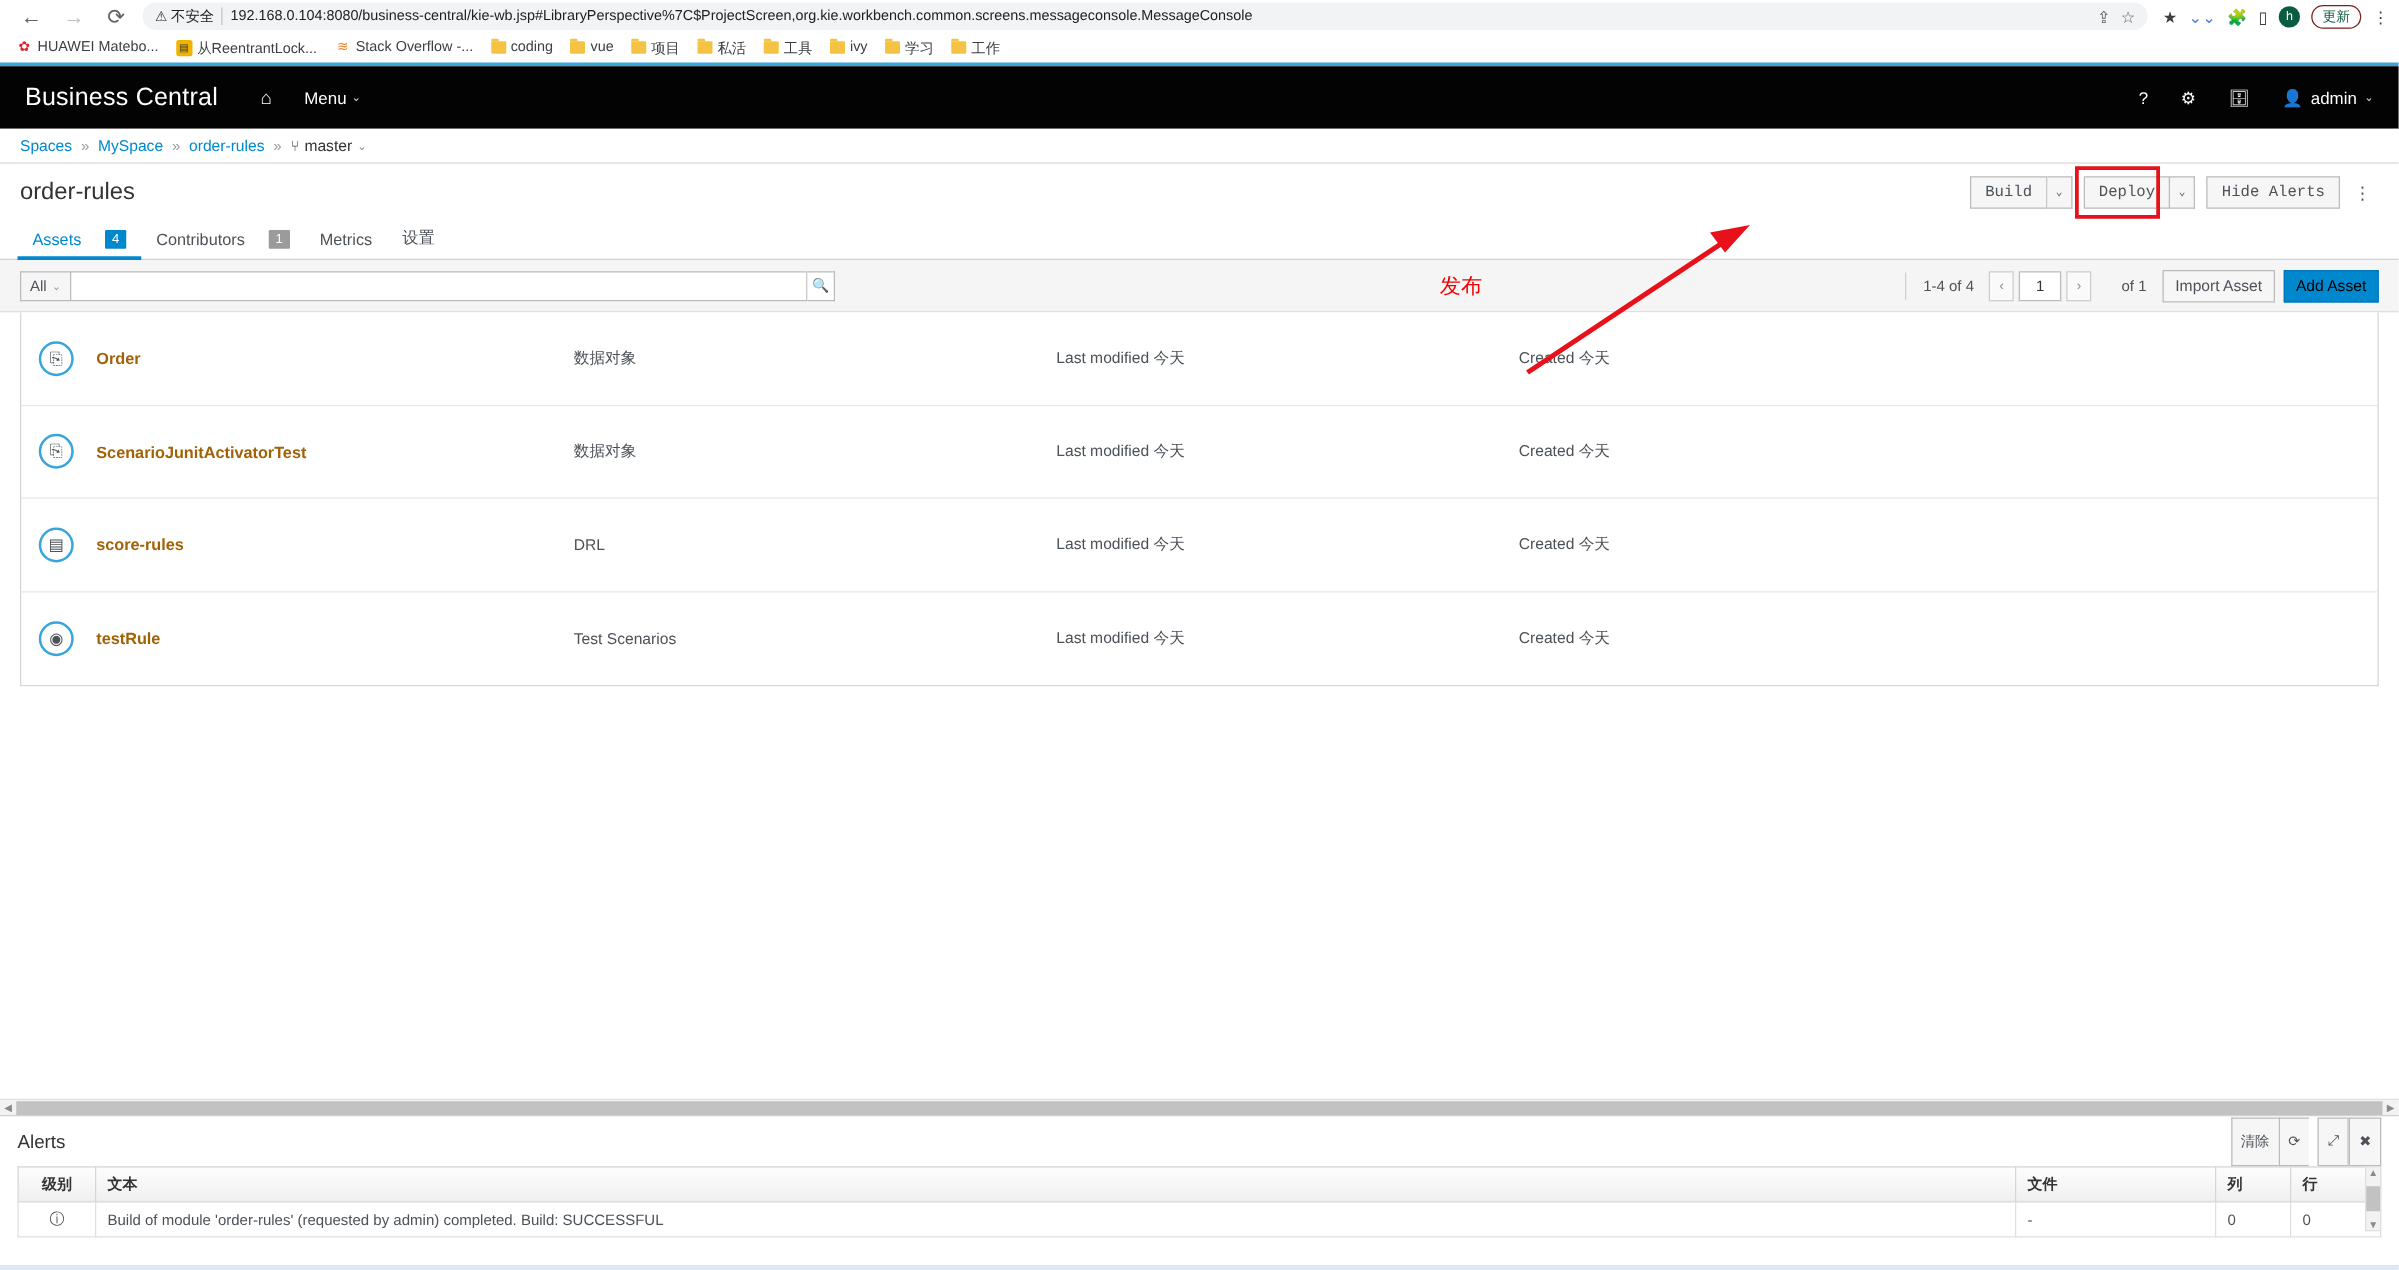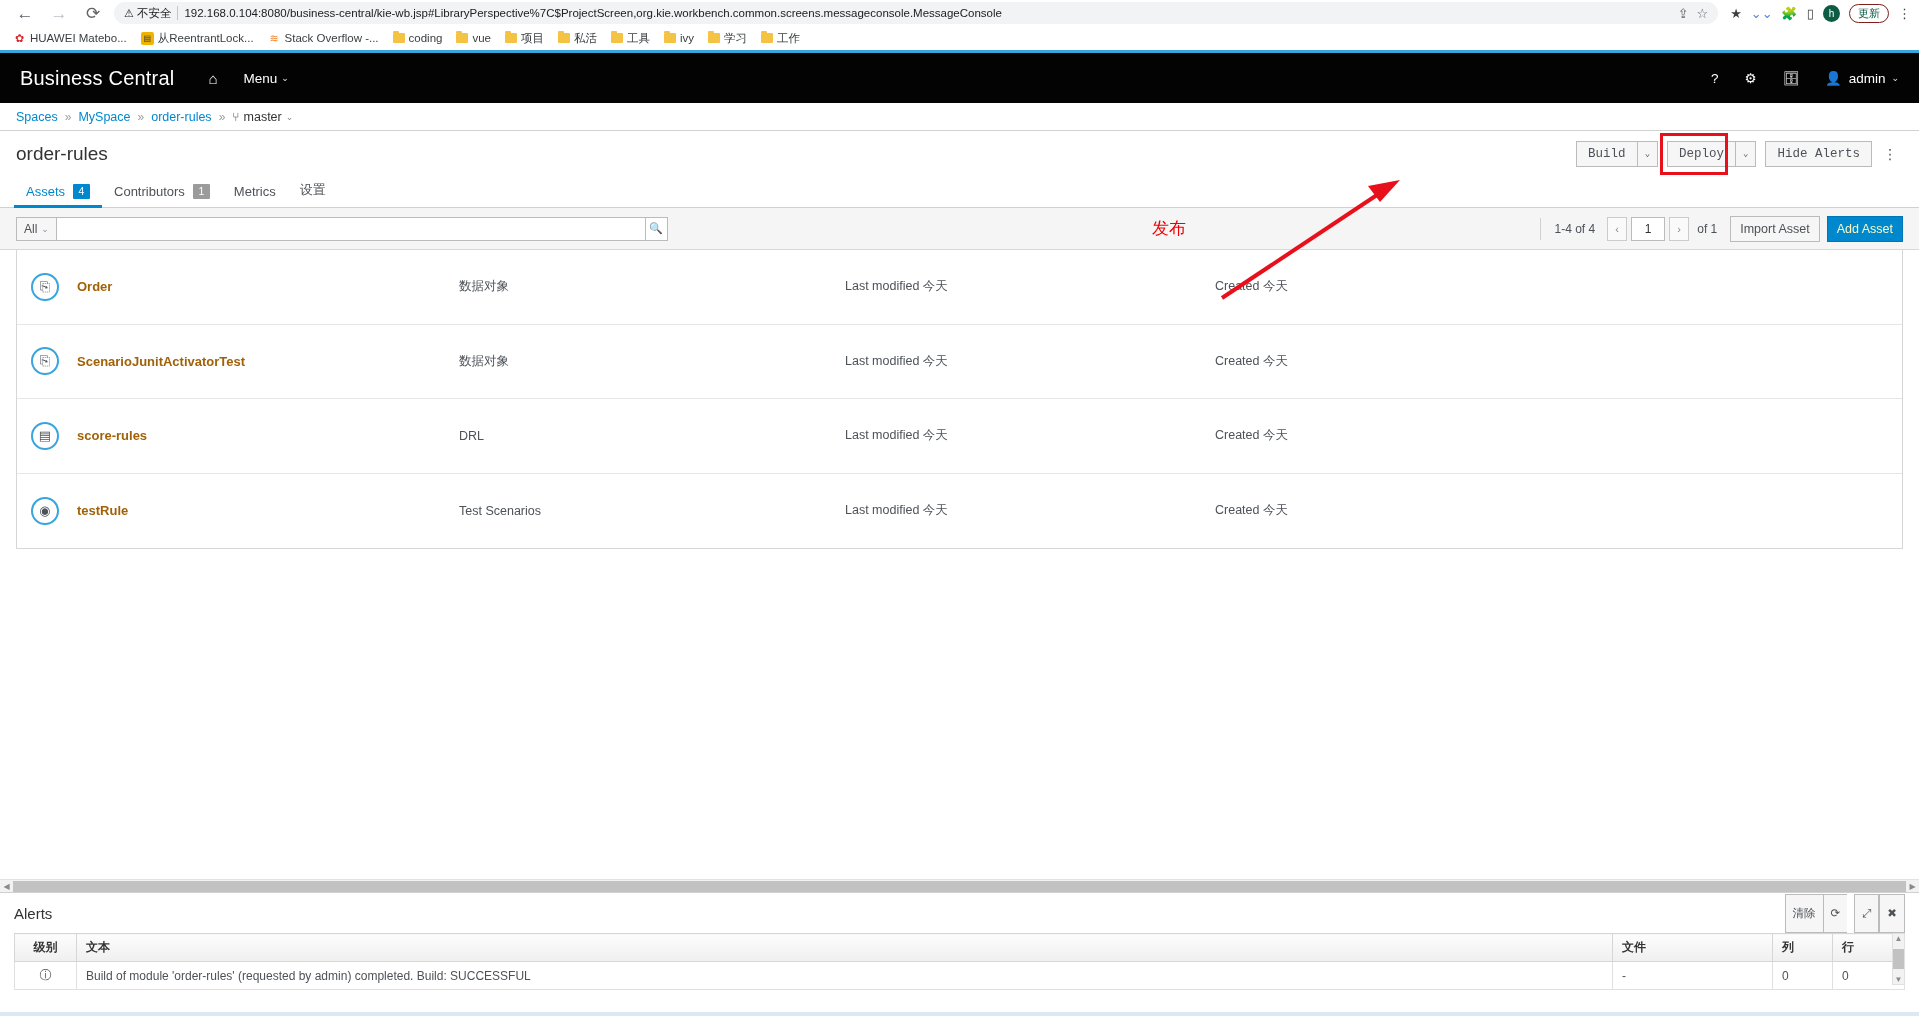--- a/index.html
+++ b/index.html
@@ -114,21 +114,21 @@
   }
   .vkebab { font-size: 14px; color: #555; padding: 0 6px; margin-left: 5px; line-height: 1; }
 
   
   .tabs {
     display: flex; align-items: flex-end; padding: 0 14px; height: 31px;
     border-bottom: 1px solid #d1d1d1; background: #fff;
   }
   .tab {
     font-size: 13px; color: #4d5258; padding: 0 12px 8px 12px;
-    display: flex; align-items: center; gap: 8px; position: relative;
+    display: flex; align-items: center; gap: 19px; position: relative;
   }
   .tab.active { color: #0088ce; }
   .tab.active:after {
     content: ""; position: absolute; left: 0; right: 0; bottom: -1px;
     height: 3px; background: #0088ce;
   }
   .badge {
     font-size: 10.5px; color: #fff; background: #9b9b9b; border-radius: 1px;
     padding: 1px 5px; min-width: 17px; text-align: center; line-height: 13px;
   }
@@ -164,27 +164,27 @@
   .pg-arrow {
     width: 20px; height: 24px; border: 1px solid #ccc; background: #fafafa;
     color: #8a8a8a; font-size: 11px; display: flex; align-items: center;
     justify-content: center;
   }
   .pg-input {
     width: 34px; height: 24px; border: 1px solid #bbb; text-align: center;
     font-size: 12px; color: #333; font-family: "Liberation Sans", sans-serif;
     outline: none; margin: 0 4px;
   }
-  .pg-of { font-size: 12px; color: #4d5258; margin: 0 13px 0 8px; }
+  .pg-of { font-size: 12px; color: #4d5258; margin: 0 13px 0 24px; }
   .btn-import {
     border: 1px solid #bbb; background: #f6f6f6; color: #4d5258; font-size: 12.5px;
     height: 26px; padding: 0 9px; margin-right: 7px;
   }
   .btn-add {
-    border: 1px solid #0076b8; background: #0088ce; color: #fef9c3; font-size: 12.5px;
+    border: 1px solid #0076b8; background: #0088ce; color: #000000; font-size: 12.5px;
     height: 26px; padding: 0 9px;
   }
 
   
   .content-area { background: #fff; padding: 0 16px; }
   .asset-list { border: 1px solid #d6d6d6; border-top: none; background: #fff; }
   .asset-row {
     height: 74.5px; display: flex; align-items: center;
     border-bottom: 1px solid #e6e6e6; padding: 0 14px;
   }

